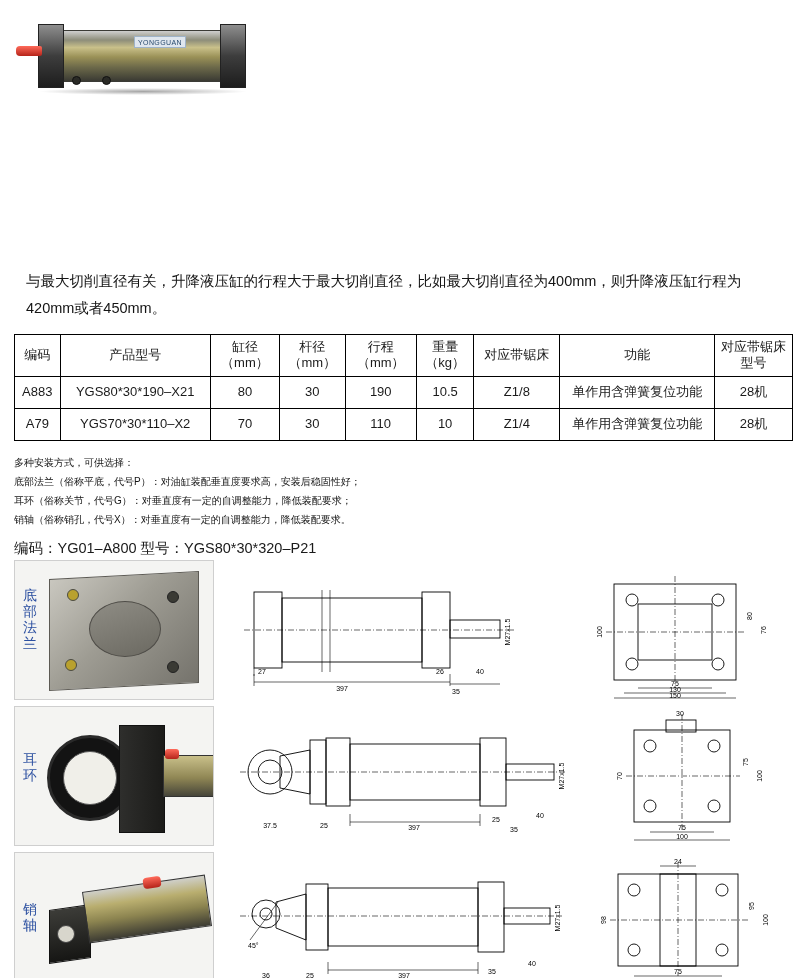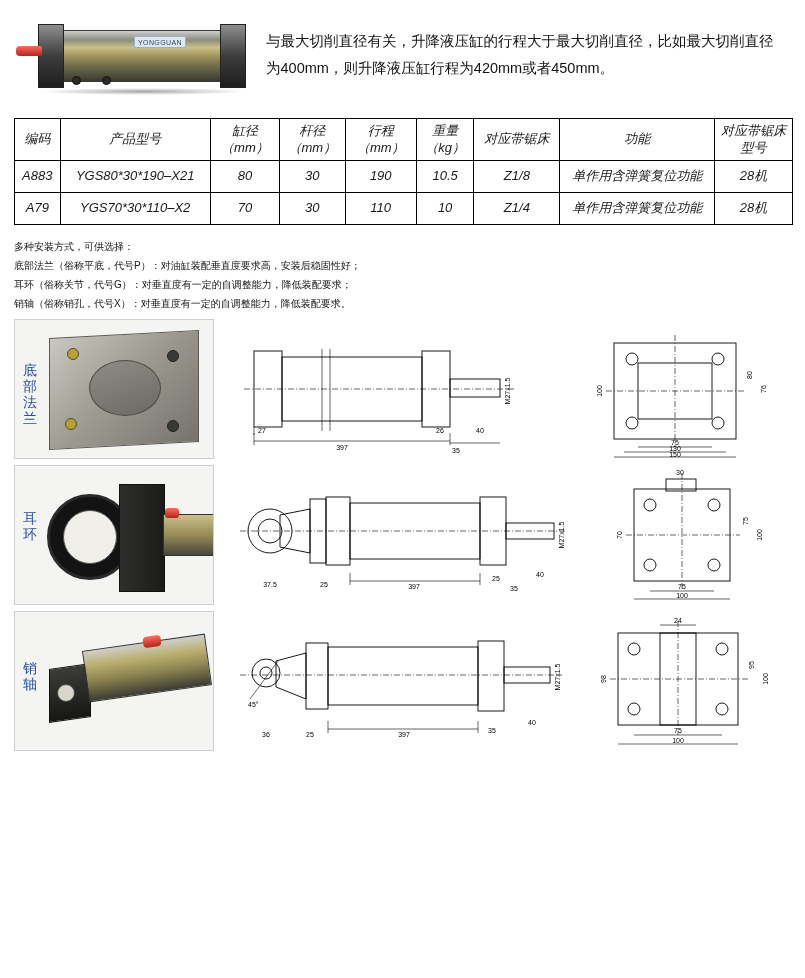--- a/index.html
+++ b/index.html
@@ -6,21 +6,21 @@
   html, body {
     margin: 0; padding: 0;
     width: 805px; height: 978px;
     background: #ffffff;
     font-family: "Liberation Sans", sans-serif;
     color: #1a1a1a;
   }
   .page { position: relative; width: 805px; height: 978px; overflow: hidden; }
 
   
-  .top { display: flex; padding: 14px 16px 4px 14px; }
+  .top { display: flex; padding: 14px 16px 4px 14px; flex-direction: column; }
   .cyl-photo {
     width: 240px; height: 92px; position: relative; flex: 0 0 240px;
   }
   .cyl-photo .body {
     position: absolute; left: 32px; top: 16px; width: 190px; height: 52px;
     background: linear-gradient(to bottom, #cfcfcf 0%, #8d8d7a 18%, #c9c08a 33%, #9a9157 52%, #6d6a4a 72%, #3a3a33 100%);
     border: 1px solid #3b3b36;
   }
   .cyl-photo .endL {
     position: absolute; left: 24px; top: 10px; width: 26px; height: 64px;
@@ -59,21 +59,20 @@
 
   .intro {
     flex: 1; font-size: 14.5px; line-height: 1.85; padding: 14px 8px 0 12px;
     color: #141414;
   }
 
   
   table.spec {
     border-collapse: collapse; width: 779px; margin: 8px 0 0 14px;
     font-size: 13px;
-    font-style: italic;
   }
   table.spec th, table.spec td {
     border: 1px solid #000; text-align: center; padding: 4px 2px;
     line-height: 1.25;
   }
   table.spec th { font-weight: normal; }
   table.spec thead th { height: 42px; }
   table.spec tbody td { height: 32px; }
   .col-code { width: 46px; }
   .col-model { width: 152px; }
@@ -93,21 +92,21 @@
   
   .block { margin: 6px 0 0 0; }
   .block-title { margin-left: 14px; font-size: 14.5px; padding: 4px 0 2px 0; }
   .block-row { display: flex; align-items: flex-start; margin-left: 14px; }
 
   .photo-cell {
     width: 200px; height: 140px; border: 1px solid #cfcfcf; position: relative;
     flex: 0 0 200px; background: #f4f4f2; overflow: hidden;
   }
   .photo-cell .tag {
-    position: absolute; left: 4px; top: 42px; width: 22px;
+    position: absolute; left: 4px; top: 26px; width: 22px;
     font-size: 14px; color: #2b4fa0; line-height: 1.15; text-align: center;
   }
   .draw-cell { flex: 1; height: 140px; position: relative; }
 
   svg { display: block; }
   .ln { stroke: #000; stroke-width: 0.9; fill: none; }
   .ln-thin { stroke: #000; stroke-width: 0.6; fill: none; }
   .dash { stroke: #000; stroke-width: 0.6; fill: none; stroke-dasharray: 6 2 1 2; }
   .dim { font-size: 7px; font-family: "Liberation Sans", sans-serif; fill: #000; }
 
@@ -201,20 +200,21 @@
   </table>
 
   <div class="mount-desc">
     <div>多种安装方式，可供选择：</div>
     <div>底部法兰（俗称平底，代号P）：对油缸装配垂直度要求高，安装后稳固性好；</div>
     <div>耳环（俗称关节，代号G）：对垂直度有一定的自调整能力，降低装配要求；</div>
     <div>销轴（俗称销孔，代号X）：对垂直度有一定的自调整能力，降低装配要求。</div>
   </div>
 
   <div class="block">
+    <div class="block-title">编码：YG01–A800  型号：YGS80*30*320–P21</div>
     <div class="block-row">
       <div class="photo-cell">
         <div class="tag">底部法兰</div>
         <div class="pm" style="left:34px; top:14px; width:150px; height:112px;
                     background:linear-gradient(135deg,#c9c7bf,#9e9c93 45%,#75736c);
                     border:1px solid #5c5a54; transform:skewY(-3deg);"></div>
         <div class="pm" style="left:74px; top:40px; width:72px; height:56px; border-radius:50%;
                     background:linear-gradient(160deg,#8f8d85,#6b6961);
                     border:1px solid #4e4c47;"></div>
         <div class="pm" style="left:52px; top:28px; width:12px;height:12px;border-radius:50%;background:#b9a12e;border:1px solid #4b4b43;"></div>

